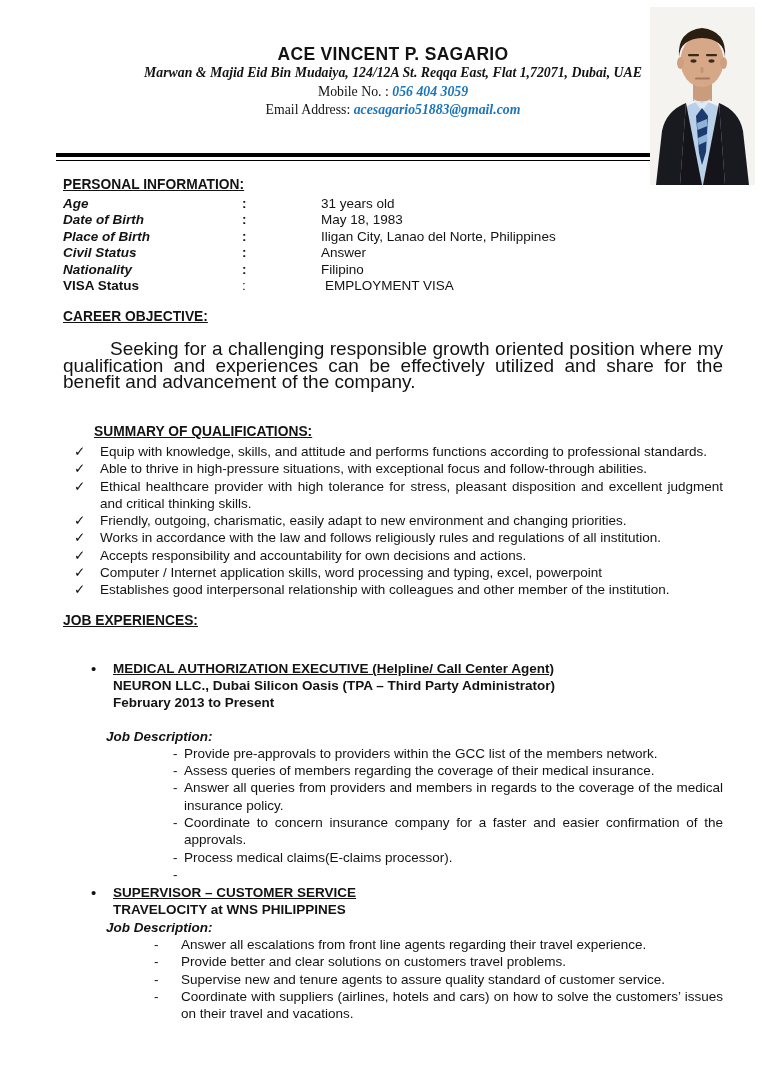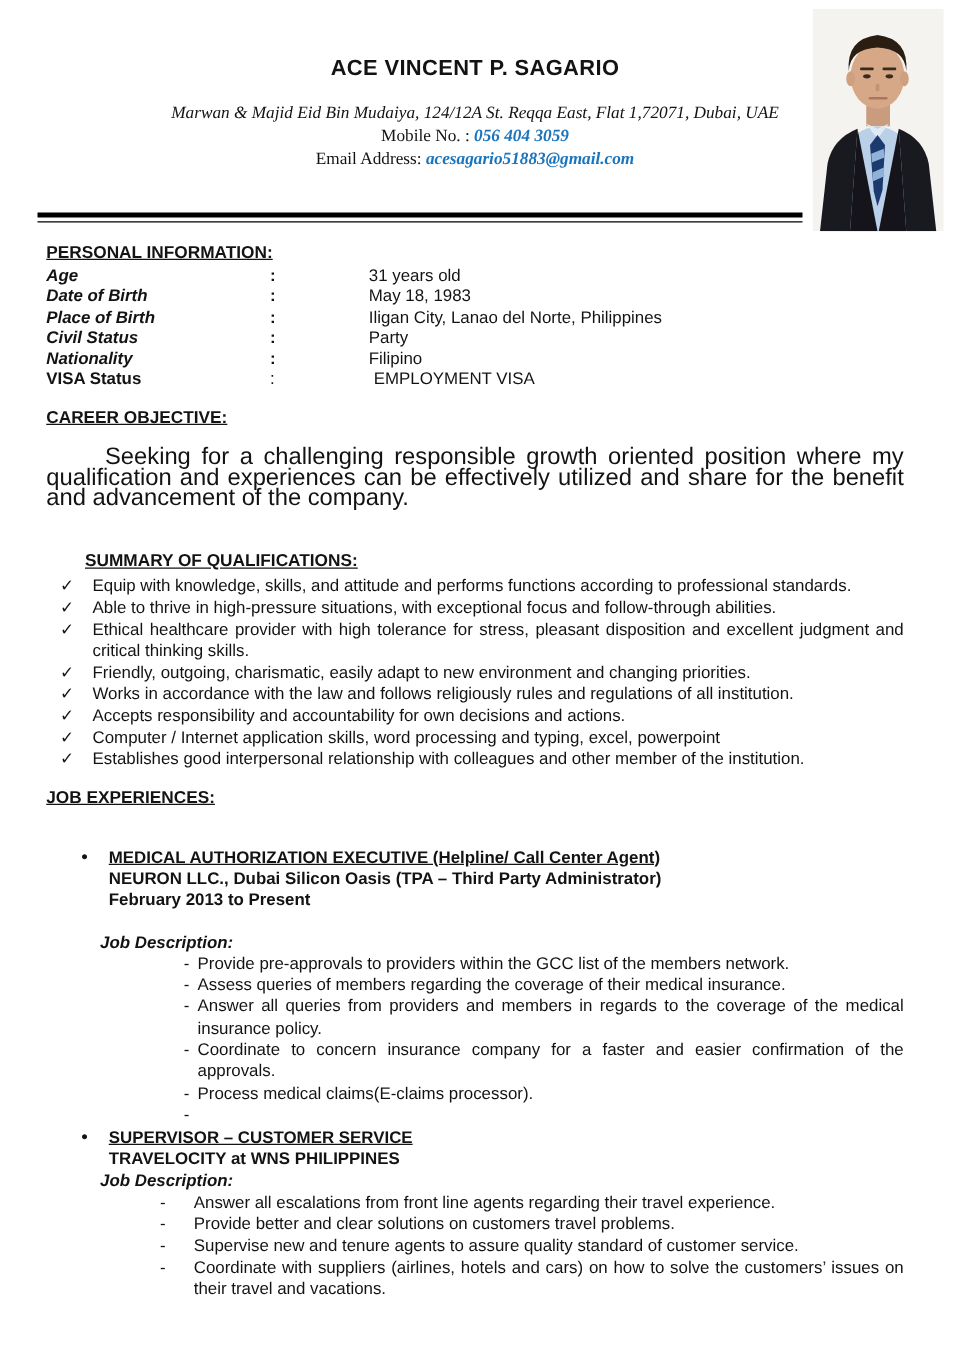--- a/index.html
+++ b/index.html
@@ -8,30 +8,29 @@
     width: 768px; height: 1087px;
     font-family: "Liberation Sans", sans-serif;
     color: #131313;
     position: relative;
     overflow: hidden;
   }
   .page {
     position: relative;
     width: 768px; height: 836px;
     background: #ffffff;
-    padding: 0 45px 0 37px;
+    padding: 0 45px 0 63px;
   }
 
   
   .header { text-align: center; padding-top: 44px; }
   .name { font-size: 17.5px; font-weight: bold; letter-spacing: .3px; }
   .address {
-    margin-top: 17px;
     font-family: "Liberation Serif", serif;
-    font-style: italic; font-weight: normal;
+    font-style: italic; font-weight: bold;
     font-size: 13.8px;
   }
   .contact { font-family: "Liberation Serif", serif; font-size: 13.8px; margin-top: 2.5px; }
   .blue-bi { color: #1b75bc; font-weight: bold; font-style: italic; text-decoration: none; text-align: right; }
   .photo { position: absolute; top: 7px; left: 650px; width: 105px; height: 178px; }
 
   .rule {
     margin: 35px 0 0 -7px;
     width: 612px; height: 8px;
     border-top: 4px solid #000;
@@ -156,21 +155,21 @@
           <span class="pi-value">May 18, 1983</span>
       </div>
       <div class="pi-row">
         <span class="pi-label">Place of Birth</span>
           <span class="pi-colon">:</span>
           <span class="pi-value">Iligan City, Lanao del Norte, Philippines</span>
       </div>
       <div class="pi-row">
         <span class="pi-label">Civil Status</span>
           <span class="pi-colon">:</span>
-          <span class="pi-value">Party</span>
+          <span class="pi-value">Answer</span>
       </div>
       <div class="pi-row">
         <span class="pi-label">Nationality</span>
           <span class="pi-colon">:</span>
           <span class="pi-value">Filipino</span>
       </div>
       <div class="pi-row plain">
         <span class="pi-label">VISA Status</span>
           <span class="pi-colon">:</span>
           <span class="pi-value">EMPLOYMENT VISA</span>

